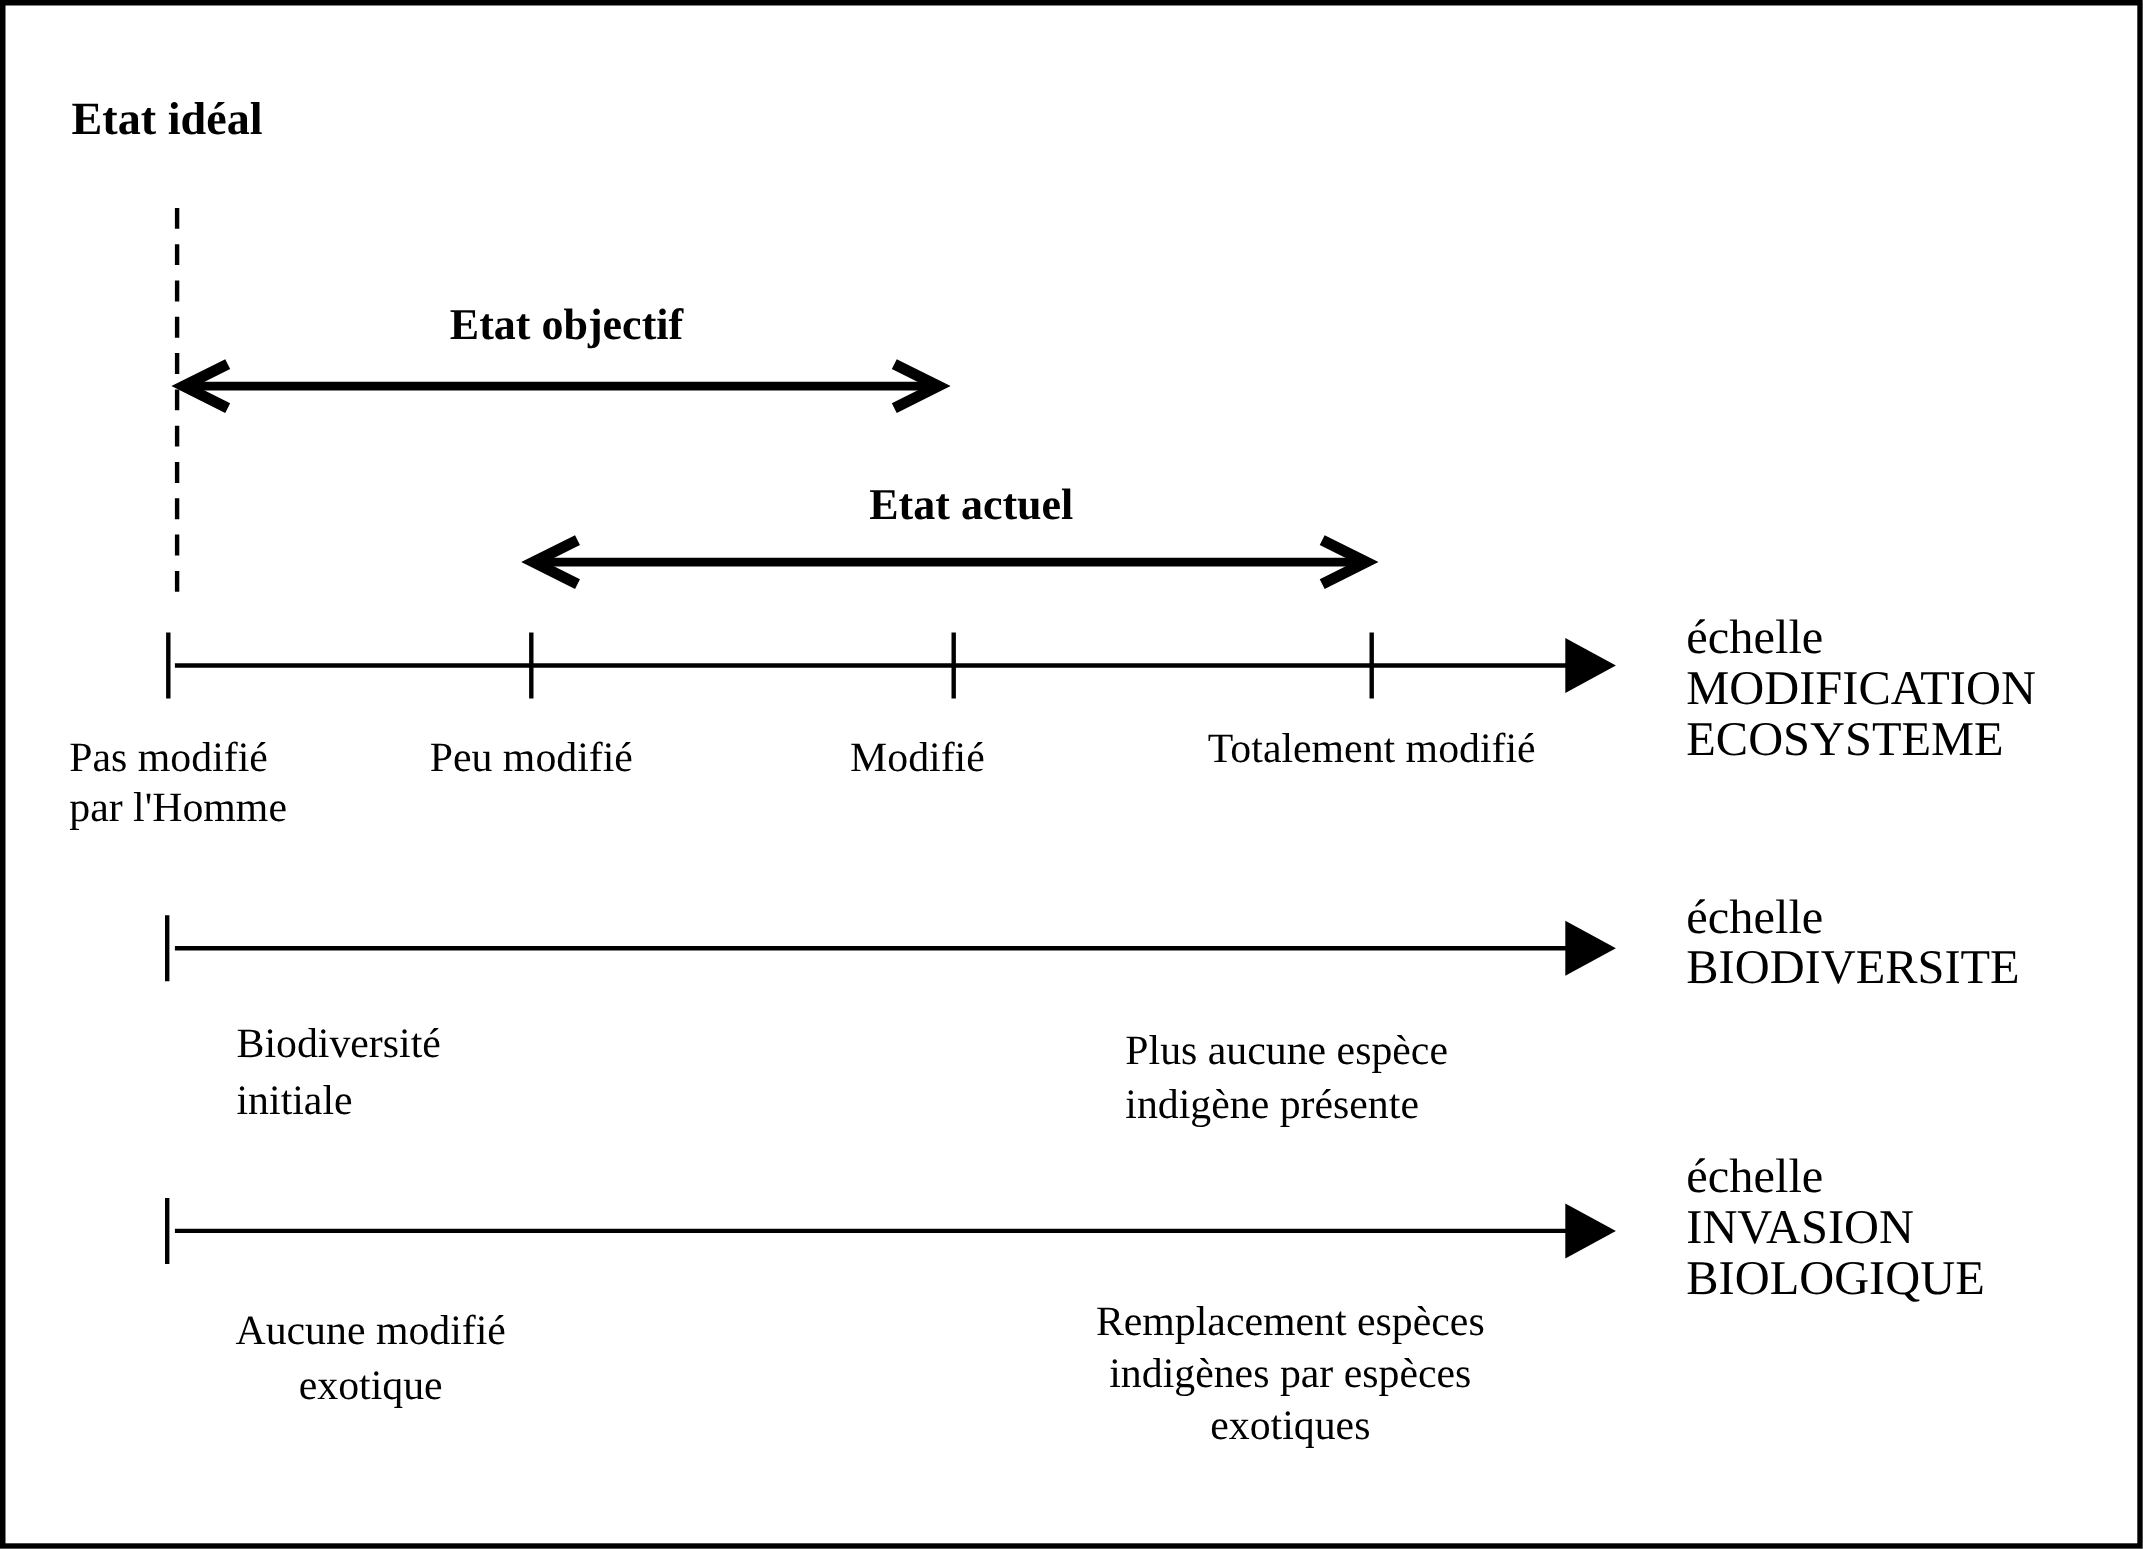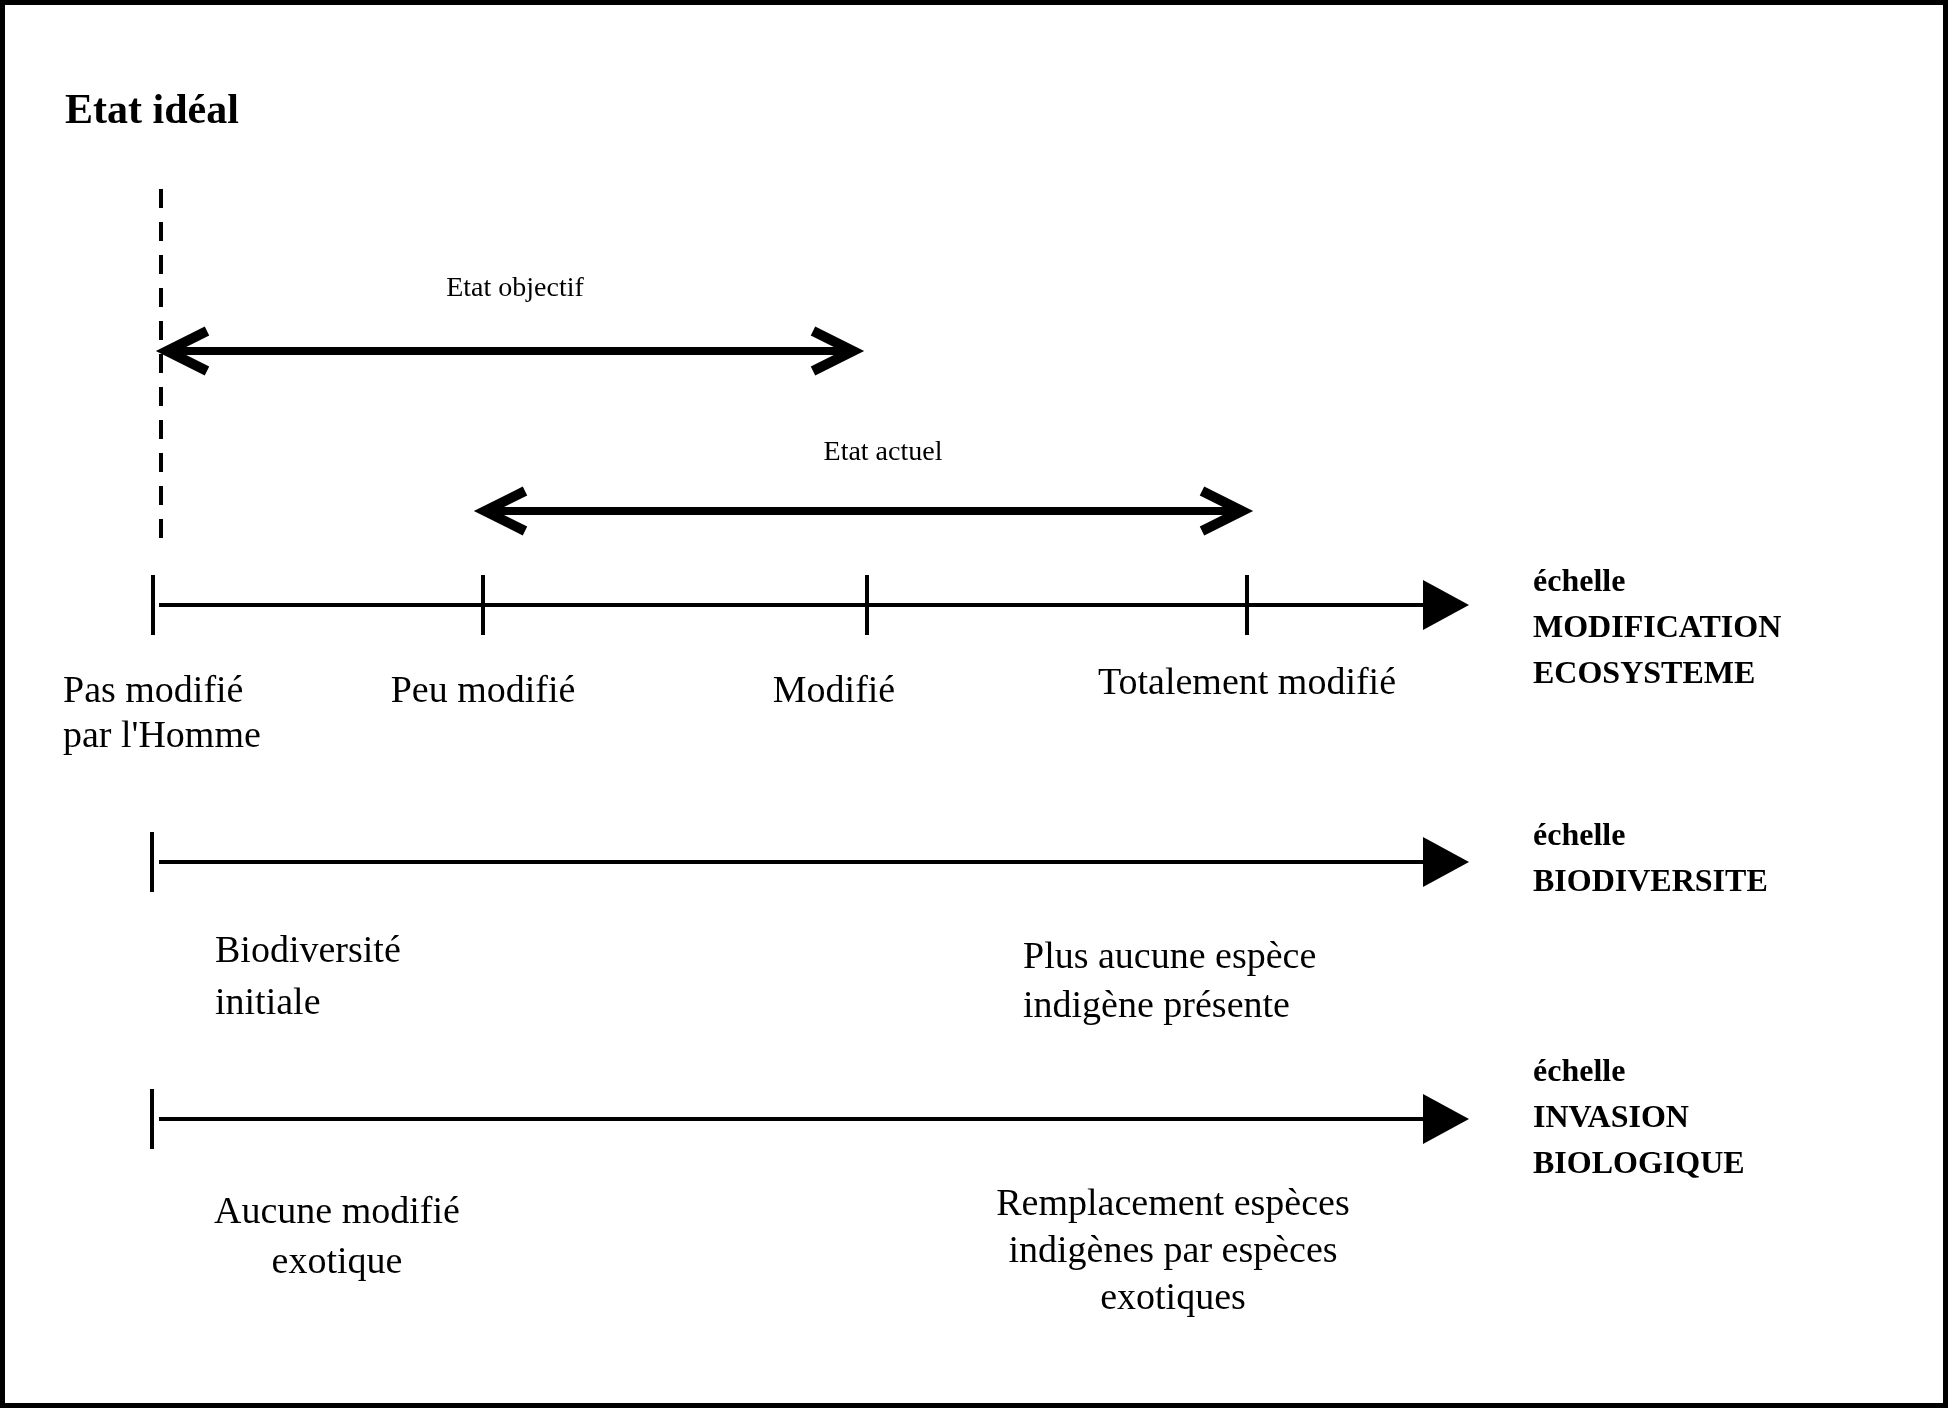--- a/index.html
+++ b/index.html
@@ -8,25 +8,25 @@
     width:1948px;height:1408px;
     background:#ffffff;
     border:5px solid #000;
     box-sizing:border-box;
     font-family:"Liberation Serif","DejaVu Serif",serif;
     color:#000;
     overflow:hidden;
   }
   .abs{position:absolute;}
   .title{font-size:42px;font-weight:bold;white-space:nowrap;}
-  .arrowlabel{font-size:28px;font-weight:normal;white-space:nowrap;transform:translateX(-50%);}
+  .arrowlabel{font-size:40px;font-weight:bold;white-space:nowrap;transform:translateX(-50%);}
   .ticklabel{font-size:38px;white-space:nowrap;}
   .centered{transform:translateX(-50%);text-align:center;}
   .block{font-size:38px;margin-top:16px;}
-  .scaleblock{font-size:32px;font-weight:bold;line-height:46px;white-space:nowrap;}
+  .scaleblock{font-size:44px;font-weight:normal;line-height:46px;white-space:nowrap;}
   svg{position:absolute;left:0;top:0;}
   .ln{stroke:#000;fill:none;}
 </style>
 </head>
 <body>
 
 <div id="page">
 
   <svg width="1938" height="1398" viewBox="0 0 1938 1398">
 

